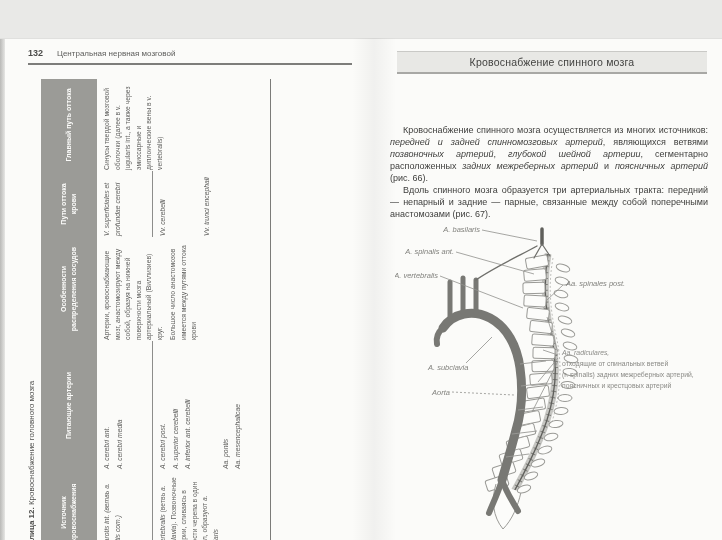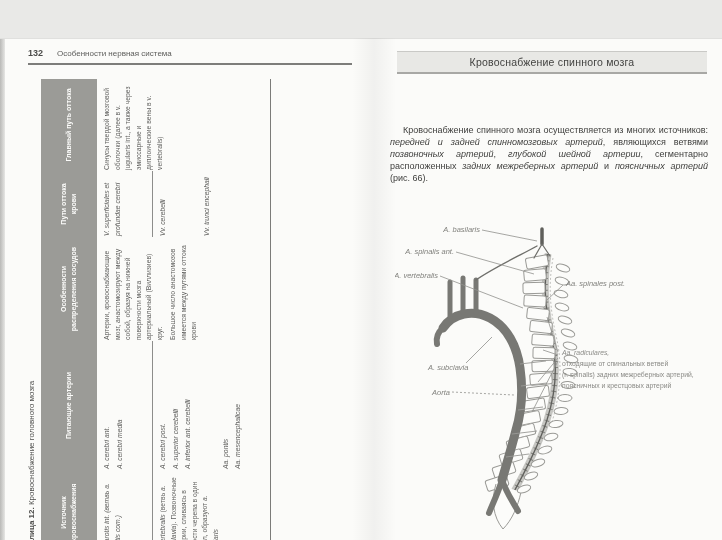--- a/index.html
+++ b/index.html
@@ -59,21 +59,21 @@
 </head>
 <body>
 
 <div id="canvas">
   <div class="edge-left"></div>
   <div class="edge-top"></div>
   <div class="edge-bottom"></div>
   <div class="gutter"></div>
 
   <div class="lp-pageno">132</div>
-  <div class="lp-runhead">Особенности нервная система</div>
+  <div class="lp-runhead">Центральная нервная мозговой</div>
   <div class="lp-rule"></div>
 
   <div class="table-rotated">
     <div class="tbl-title">
       <b>Таблица 12.</b><span> Кровоснабжение головного мозга</span>
     </div>
     <table class="braintbl">
       <colgroup>
         <col style="width:85px">
           <col style="width:129px">
@@ -129,20 +129,21 @@
       </tbody>
     </table>
   </div>
 
   <div class="rp-titlebar">
     <span>Кровоснабжение спинного мозга</span>
   </div>
 
   <div class="rp-body">
     <p><span>Кровоснабжение спинного мозга осуществляется из многих источников: </span><span style="font-style: italic;">передней и задней спинномозговых артерий</span><span>, являющихся ветвями </span><span style="font-style: italic;">позвоночных артерий</span><span>, </span><span style="font-style: italic;">глубокой шейной артерии</span><span>, сегментарно расположенных </span><span style="font-style: italic;">задних межреберных артерий</span><span> и </span><span style="font-style: italic;">поясничных артерий</span><span> (рис. 66).</span></p>
+    <p><span>Вдоль спинного мозга образуется три артериальных тракта: передний — непарный и задние — парные, связанные между собой поперечными анастомозами (рис. 67).</span></p>
   </div>
 
   <svg class="fig" width="315" height="318" viewBox="0 0 315 318">
 
     <g fill="none">
       <path d="M153,40 C148,70 150,95 157,125 C163,152 161,178 152,206 C143,233 130,258 116,283" stroke="#c6c6c2" stroke-width="7"></path>
       <path d="M153,40 C148,70 150,95 157,125 C163,152 161,178 152,206 C143,233 130,258 116,283" stroke="#7d7d79" stroke-width="5" stroke-dasharray="1,5"></path>
       <path d="M153,40 C148,70 150,95 157,125 C163,152 161,178 152,206 C143,233 130,258 116,283" stroke="#5f5f5b" stroke-width="1.3"></path>
       <path d="M158,44 C153,72 155,96 162,126 C167,150 166,178 157,208" stroke="#b0b0ac" stroke-width="0.8" stroke-dasharray="2,2"></path>
     </g>

